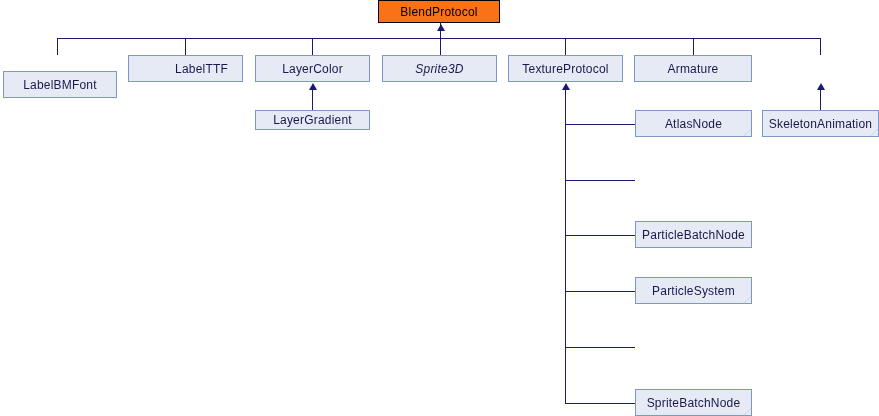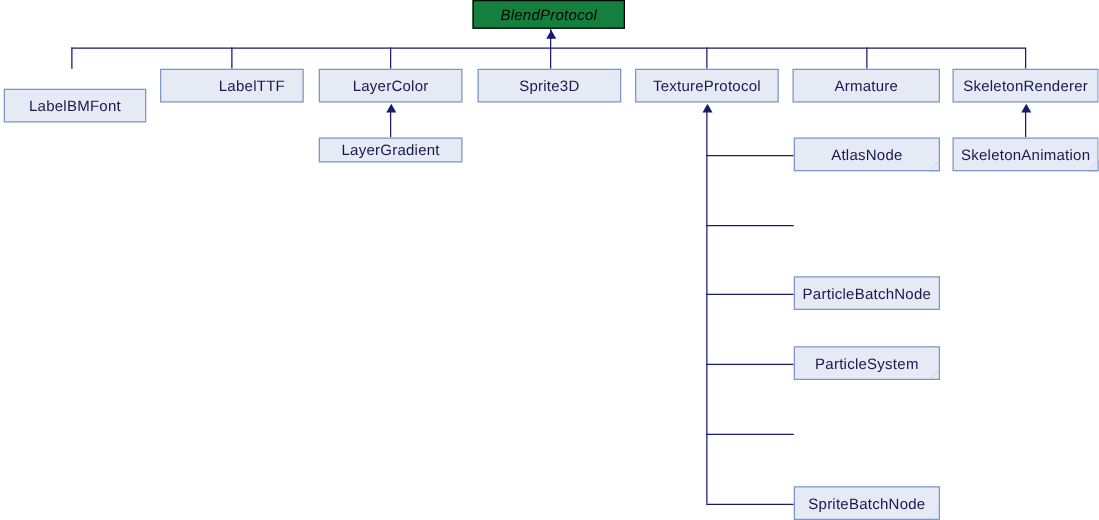--- a/index.html
+++ b/index.html
@@ -27,24 +27,23 @@
     font-size: 12px;
     line-height: 1;
     display: flex;
     align-items: center;
     justify-content: center;
     text-align: center;
     white-space: nowrap;
     letter-spacing: .2px;
   }
   .node.root {
-    background: #15803d;
+    background: #f97316;
     border: 1px solid #000000;
     color: #000000;
-    font-style: italic;
   }
   
   .node.folded::after {
     content: "";
     position: absolute;
     right: -1px;
     bottom: -1px;
     width: 0;
     height: 0;
     border-left: 9px solid transparent;
@@ -105,31 +104,28 @@
 
   <div class="node" style="left:3px; top:55px; width:114px; height:27px;margin-top:16px;">
     <span class="label">LabelBMFont</span>
   </div>
   <div class="node" style="left:128px; top:55px; width:115px; height:27px;padding-left:32px;">
     <span class="label">LabelTTF</span>
   </div>
   <div class="node" style="left:255px; top:55px; width:115px; height:27px;justify-content:center;">
     <span class="label">LayerColor</span>
   </div>
-  <div class="node" style="left:382px; top:55px; width:115px; height:27px;">
+  <div class="node" style="left:382px; top:55px; width:115px; height:27px;font-style:italic;">
     <span class="label">Sprite3D</span>
   </div>
   <div class="node" style="left:508px; top:55px; width:115px; height:27px;">
     <span class="label">TextureProtocol</span>
   </div>
   <div class="node" style="left:634px; top:55px; width:118px; height:27px;">
     <span class="label">Armature</span>
-  </div>
-  <div class="node" style="left:762px; top:55px; width:117px; height:27px;">
-    <span class="label">SkeletonRenderer</span>
   </div>
 
   <div class="arrow-up" style="left:309px; top:83px;"></div>
   <div class="edge v" style="left:312px; top:89px; height:21px;"></div>
   <div class="node" style="left:255px; top:110px; width:115px; height:20px;">
     <span class="label">LayerGradient</span>
   </div>
 
   <div class="arrow-up" style="left:817px; top:83px;"></div>
   <div class="edge v" style="left:820px; top:89px; height:21px;"></div>

